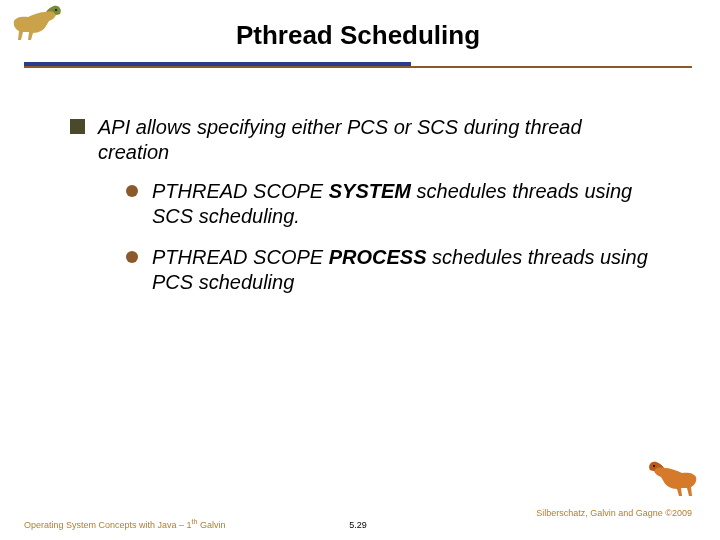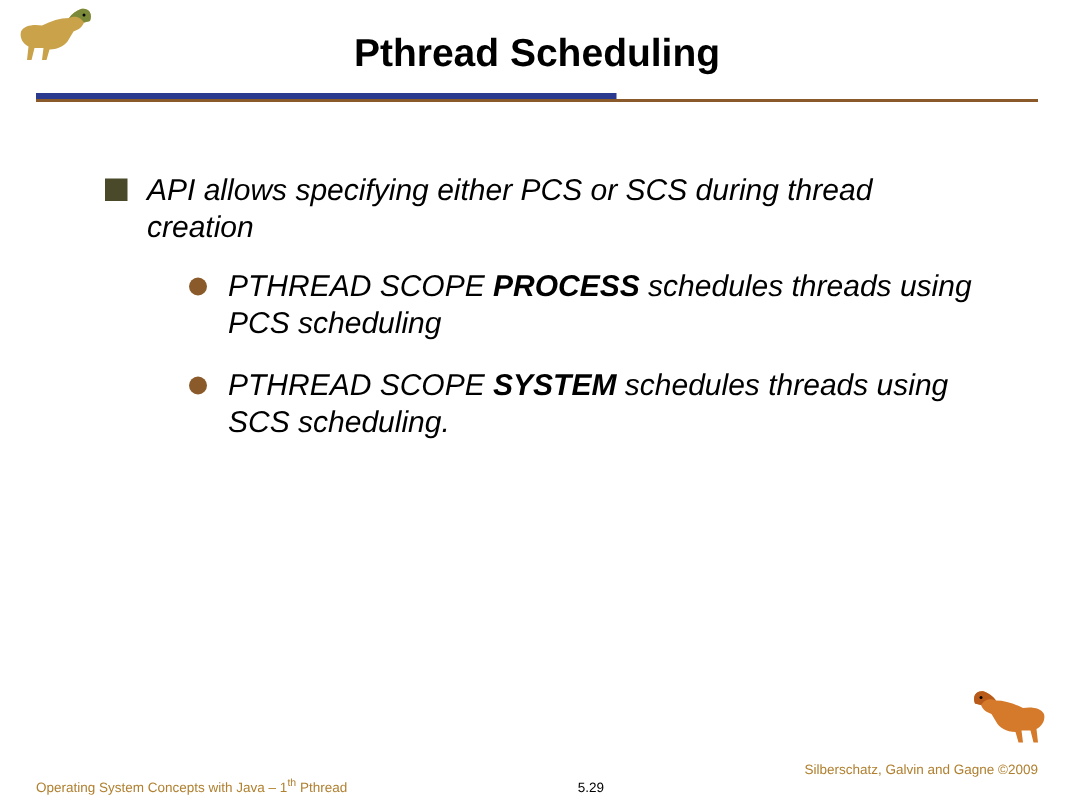--- a/index.html
+++ b/index.html
@@ -15,21 +15,21 @@
   .content { position: absolute; top: 115px; left: 70px; right: 60px; font-style: italic; }
   .top-item { position: relative; padding-left: 28px; font-size: 20px; line-height: 1.25; color: #000; margin-bottom: 16px; }
   .top-item::before { content: ""; position: absolute; left: 0; top: 4px; width: 15px; height: 15px; background: #4a4a2a; }
   .sub-list { margin-left: 28px; }
   .sub-item { position: relative; padding-left: 26px; font-size: 20px; line-height: 1.25; color: #000; margin-bottom: 16px; }
   .sub-item::before { content: ""; position: absolute; left: 0; top: 6px; width: 12px; height: 12px; background: #8a5a2a; border-radius: 50%; }
   .bold { font-weight: bold; }
   .footer { position: absolute; bottom: 10px; left: 24px; right: 24px; height: 16px; font-size: 9px; }
   .footer-left { position: absolute; left: 0; bottom: 0; color: #b08030; }
   .footer-left sup { font-size: 7px; }
-  .footer-center { position: absolute; left: 50%; bottom: 0; transform: translateX(-50%); color: #000; margin-left: 36px; }
+  .footer-center { position: absolute; left: 50%; bottom: 0; transform: translateX(-50%); color: #000; }
   .footer-right { position: absolute; right: 0; bottom: 12px; color: #b08030; text-align: center; }
 </style>
 </head>
 <body>
 
 <div class="slide">
 
   <div class="header">
     <span class="dino-top">
       <svg width="60" height="50" viewBox="0 0 60 50">
@@ -43,38 +43,38 @@
       <div class="hr-blue"></div>
       <div class="hr-brown"></div>
     </div>
   </div>
 
   <div class="content">
     <div class="top-item">
       <span>API allows specifying either PCS or SCS during thread creation</span>
       <div class="sub-list" style="margin-top:14px;">
         <div class="sub-item">
-          <span>PTHREAD SCOPE </span><span class="bold">PROCESS</span><span> schedules threads using PCS scheduling</span>
+          <span>PTHREAD SCOPE </span><span class="bold">SYSTEM</span><span> schedules threads using SCS scheduling.</span>
         </div>
         <div class="sub-item">
-          <span>PTHREAD SCOPE </span><span class="bold">SYSTEM</span><span> schedules threads using SCS scheduling.</span>
+          <span>PTHREAD SCOPE </span><span class="bold">PROCESS</span><span> schedules threads using PCS scheduling</span>
         </div>
       </div>
     </div>
   </div>
 
   <span class="dino-bottom">
     <svg width="60" height="50" viewBox="0 0 60 50">
       <path d="M12 6 C7 5 4 9 6 14 L10 15 C11 18 14 20 17 21 L20 26 C22 30 27 33 33 33 L35 40 L38 40 L37 32 L43 32 L45 40 L48 40 L47 31 C51 29 53 25 52 21 C50 17 44 16 38 17 C32 14 26 12 20 12 C18 9 15 7 12 6 Z" fill="#d47a2a"></path>
       <path d="M12 6 C7 5 4 9 6 14 L10 15 C12 12 15 10 20 12 C18 9 15 7 12 6 Z" fill="#b85a1a"></path>
       <circle cx="10" cy="10" r="1" fill="#000"></circle>
     </svg>
   </span>
 
   <div class="footer">
     <div class="footer-left">
-      <span>Operating System Concepts with Java – 1</span><sup>th</sup><span> Pthread</span>
+      <span>Operating System Concepts with Java – 1</span><sup>th</sup><span> Galvin</span>
     </div>
     <div class="footer-center">5.29</div>
     <div class="footer-right">Silberschatz, Galvin and Gagne ©2009</div>
   </div>
 
 </div>
 
 </body></html>

